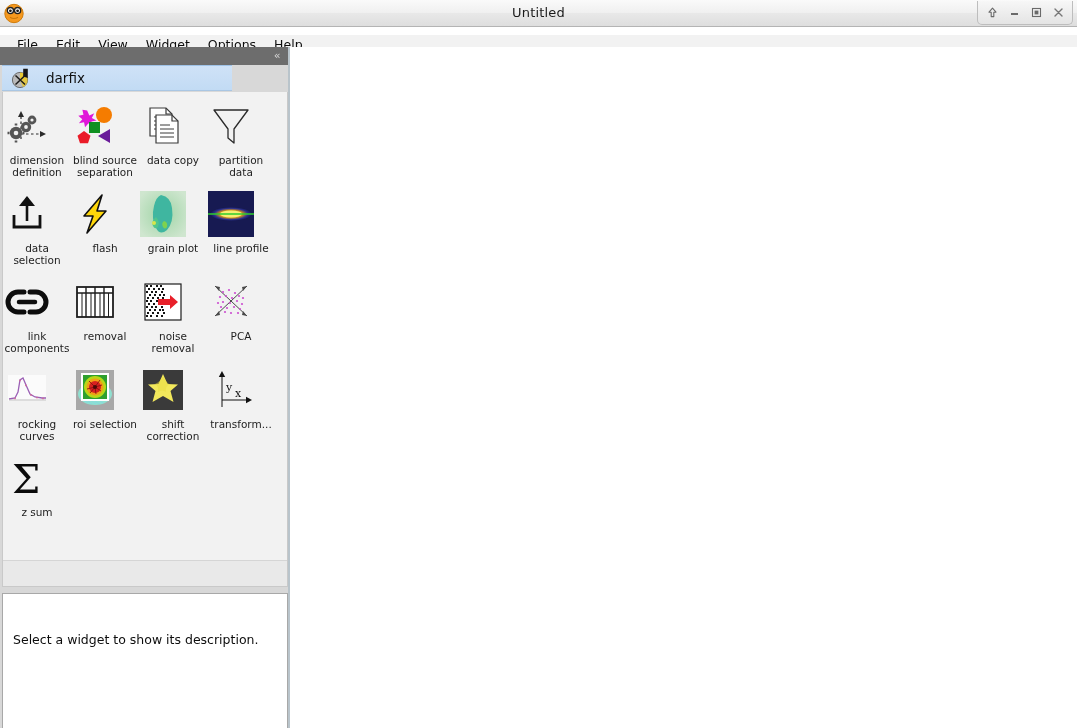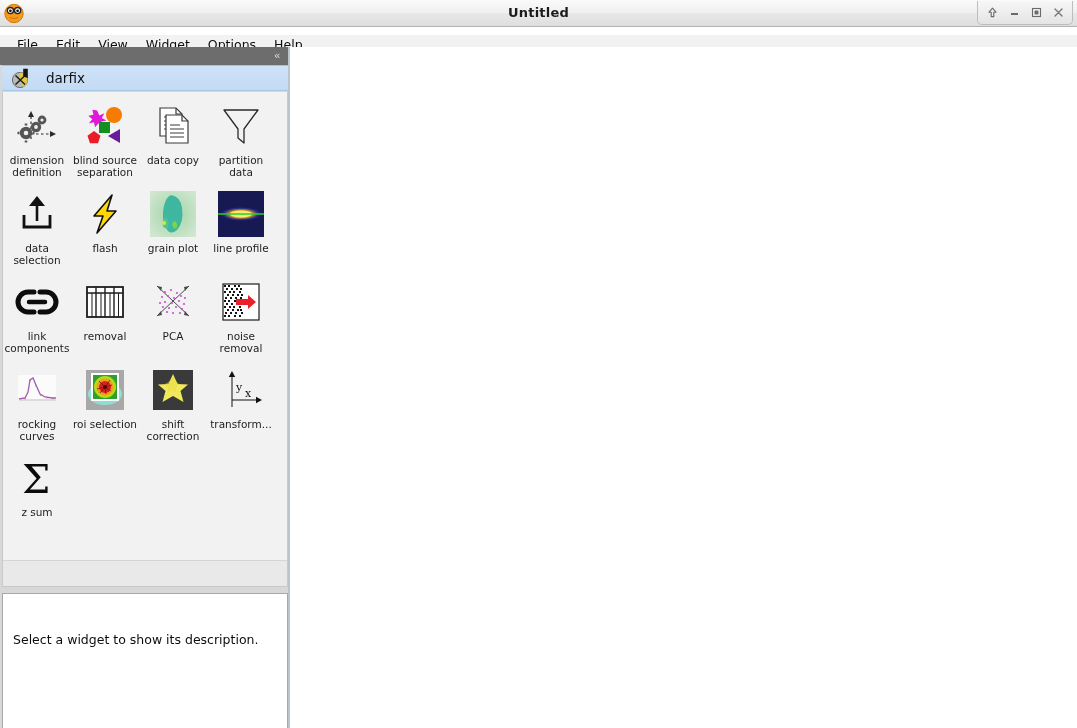--- a/index.html
+++ b/index.html
@@ -17,21 +17,21 @@
     background: linear-gradient(to bottom, #fafafa 0%, #f0f0f0 48%, #e8e8e8 52%, #dedede 100%);
     border-bottom: 1px solid #b4b4b4;
     display: flex; align-items: center;
   }
   #app-logo {
     position: absolute; left: 3px; top: 2px; width: 22px; height: 22px;
   }
   #title-text {
     position: absolute; left: 0; top: 0; width: 1077px; height: 27px;
     line-height: 26px; text-align: center;
-    font-size: 13px; font-weight: bold; color: #1a1a1a;
+    font-size: 13px; font-weight: normal; color: #1a1a1a;
     letter-spacing: .2px;
   }
   #winbtns {
     position: absolute; right: 4px; top: 1px;
     height: 24px; display: flex; align-items: center;
     border: 1px solid #bdbdbd; border-top: none;
     border-bottom-left-radius: 5px; border-bottom-right-radius: 5px;
     background: linear-gradient(to bottom,#f7f7f7,#e4e4e4);
     padding: 0 3px;
   }
@@ -73,21 +73,21 @@
     background: #6d6d6d;
     border-right: 2px solid #c3cdd4;
   }
   #collapse-btn {
     position: absolute; right: 3px; top: 0; width: 16px; height: 18px;
     color: #d8d8d8; font-size: 11px; line-height: 17px; text-align: center;
   }
 
   
   #cat-header {
-    position: absolute; left: 2px; top: 18px; width: 286px; height: 26px;
+    position: absolute; left: 2px; top: 18px; width: 230px; height: 26px;
     background: linear-gradient(to bottom,#cfe2f7 0%, #c2dbf4 100%);
     border-top: 1px solid #9fc3e8;
     border-bottom: 1px solid #a9c6e3;
     display: flex; align-items: center;
   }
   #cat-icon { width: 22px; height: 22px; margin-left: 8px; }
   #cat-label { margin-left: 14px; font-size: 13.5px; color: #101010; }
 
   
   #grid-panel {
@@ -96,21 +96,21 @@
     border: 1px solid #c9c9c9; border-top: none;
     overflow: hidden;
   }
   #grid {
     display: flex; flex-wrap: wrap;
     padding: 4px 0 0 0;
     width: 284px;
   }
   .wcell {
     width: 68px; margin: 0 0 6px 0;
-    display: flex; flex-direction: column; align-items: center;
+    display: flex; flex-direction: column; 
     padding-top: 6px;
   }
   .wicon {
     width: 48px; height: 48px;
     display: flex; align-items: center; justify-content: center;
   }
   .wlabel {
     margin-top: 4px; font-size: 10.5px; color: #1d1d1d;
     text-align: center; line-height: 12px; width: 68px;
   }
@@ -343,58 +343,20 @@
       <div class="wcell">
         <div class="wicon">
           <svg width="46" height="46" viewBox="0 0 46 46">
             <rect x="5" y="8" width="36" height="30" fill="#fff" stroke="#1d1d1d" stroke-width="1.8"></rect>
             <path d="M5 14 H41" stroke="#1d1d1d" stroke-width="1.4"></path>
             <path d="M14 8 V38 M23 8 V38 M32 8 V38" stroke="#1d1d1d" stroke-width="1.4"></path>
             <path d="M10 14 V38 M19 14 V38 M28 14 V38 M36.5 14 V38" stroke="#1d1d1d" stroke-width="1"></path>
           </svg>
         </div>
         <div class="wlabel">removal</div>
-      </div>
-
-      <div class="wcell">
-        <div class="wicon">
-          <svg width="46" height="46" viewBox="0 0 46 46">
-            <g stroke="#4a4a4a" stroke-width="1">
-              <path d="M7 7 L39 37"></path>
-                <path d="M39 7 L7 37"></path>
-            </g>
-            <path d="M7 7 l5 1 -1 4 z" fill="#4a4a4a"></path>
-            <path d="M39 7 l-5 1 1 4 z" fill="#4a4a4a"></path>
-            <path d="M39 37 l-5 -1 1 -4 z" fill="#4a4a4a"></path>
-            <path d="M7 37 l5 -1 -1 -4 z" fill="#4a4a4a"></path>
-            <g fill="#cc4fd0">
-              <circle cx="15" cy="13" r="1.1"></circle>
-                <circle cx="21" cy="11" r="1.1"></circle>
-                <circle cx="27" cy="14" r="1.1"></circle>
-              <circle cx="12" cy="18" r="1.1"></circle>
-                <circle cx="18" cy="17" r="1.1"></circle>
-                <circle cx="24" cy="19" r="1.1"></circle>
-                <circle cx="31" cy="17" r="1.1"></circle>
-              <circle cx="15" cy="23" r="1.1"></circle>
-                <circle cx="22" cy="24" r="1.1"></circle>
-                <circle cx="29" cy="22" r="1.1"></circle>
-                <circle cx="34" cy="25" r="1.1"></circle>
-              <circle cx="13" cy="28" r="1.1"></circle>
-                <circle cx="19" cy="29" r="1.1"></circle>
-                <circle cx="26" cy="28" r="1.1"></circle>
-                <circle cx="32" cy="30" r="1.1"></circle>
-              <circle cx="17" cy="33" r="1.1"></circle>
-                <circle cx="23" cy="34" r="1.1"></circle>
-                <circle cx="30" cy="34" r="1.1"></circle>
-              <circle cx="35" cy="19" r="1.1"></circle>
-                <circle cx="10" cy="24" r="1.1"></circle>
-            </g>
-          </svg>
-        </div>
-        <div class="wlabel">PCA</div>
       </div>
 
       <div class="wcell">
         <div class="wicon">
           <svg width="46" height="46" viewBox="0 0 46 46">
             <rect x="5" y="5" width="36" height="36" fill="#ffffff" stroke="#1d1d1d" stroke-width="1.2"></rect>
             <g fill="#141414">
               <rect x="6" y="6" width="2" height="2"></rect>
                 <rect x="10" y="6" width="2" height="2"></rect>
                 <rect x="16" y="6" width="2" height="2"></rect>
@@ -442,20 +404,58 @@
             </g>
             <path d="M18 20 H30 V16 L38 23 L30 30 V26 H18 Z" fill="#e8202a"></path>
           </svg>
         </div>
         <div class="wlabel">noise<br>removal</div>
       </div>
 
       <div class="wcell">
         <div class="wicon">
           <svg width="46" height="46" viewBox="0 0 46 46">
+            <g stroke="#4a4a4a" stroke-width="1">
+              <path d="M7 7 L39 37"></path>
+                <path d="M39 7 L7 37"></path>
+            </g>
+            <path d="M7 7 l5 1 -1 4 z" fill="#4a4a4a"></path>
+            <path d="M39 7 l-5 1 1 4 z" fill="#4a4a4a"></path>
+            <path d="M39 37 l-5 -1 1 -4 z" fill="#4a4a4a"></path>
+            <path d="M7 37 l5 -1 -1 -4 z" fill="#4a4a4a"></path>
+            <g fill="#cc4fd0">
+              <circle cx="15" cy="13" r="1.1"></circle>
+                <circle cx="21" cy="11" r="1.1"></circle>
+                <circle cx="27" cy="14" r="1.1"></circle>
+              <circle cx="12" cy="18" r="1.1"></circle>
+                <circle cx="18" cy="17" r="1.1"></circle>
+                <circle cx="24" cy="19" r="1.1"></circle>
+                <circle cx="31" cy="17" r="1.1"></circle>
+              <circle cx="15" cy="23" r="1.1"></circle>
+                <circle cx="22" cy="24" r="1.1"></circle>
+                <circle cx="29" cy="22" r="1.1"></circle>
+                <circle cx="34" cy="25" r="1.1"></circle>
+              <circle cx="13" cy="28" r="1.1"></circle>
+                <circle cx="19" cy="29" r="1.1"></circle>
+                <circle cx="26" cy="28" r="1.1"></circle>
+                <circle cx="32" cy="30" r="1.1"></circle>
+              <circle cx="17" cy="33" r="1.1"></circle>
+                <circle cx="23" cy="34" r="1.1"></circle>
+                <circle cx="30" cy="34" r="1.1"></circle>
+              <circle cx="35" cy="19" r="1.1"></circle>
+                <circle cx="10" cy="24" r="1.1"></circle>
+            </g>
+          </svg>
+        </div>
+        <div class="wlabel">PCA</div>
+      </div>
+
+      <div class="wcell">
+        <div class="wicon">
+          <svg width="46" height="46" viewBox="0 0 46 46">
             <rect x="4" y="8" width="38" height="26" fill="#fbfbfb"></rect>
             <path d="M5 32 L11 31 L14 25 L16 13 L19 11 L22 18 L26 27 L31 30 L38 31 L42 31" fill="none" stroke="#9a5fb5" stroke-width="1.3"></path>
             <path d="M5 33 L42 33" stroke="#b0b0b0" stroke-width=".8"></path>
             <g fill="#d06a9a">
               <circle cx="11" cy="31.4" r=".9"></circle>
                 <circle cx="16" cy="13.4" r=".9"></circle>
                 <circle cx="22" cy="18.4" r=".9"></circle>
               <circle cx="27" cy="28" r=".9"></circle>
                 <circle cx="33" cy="30.6" r=".9"></circle>
                 <circle cx="39" cy="31.4" r=".9"></circle>

